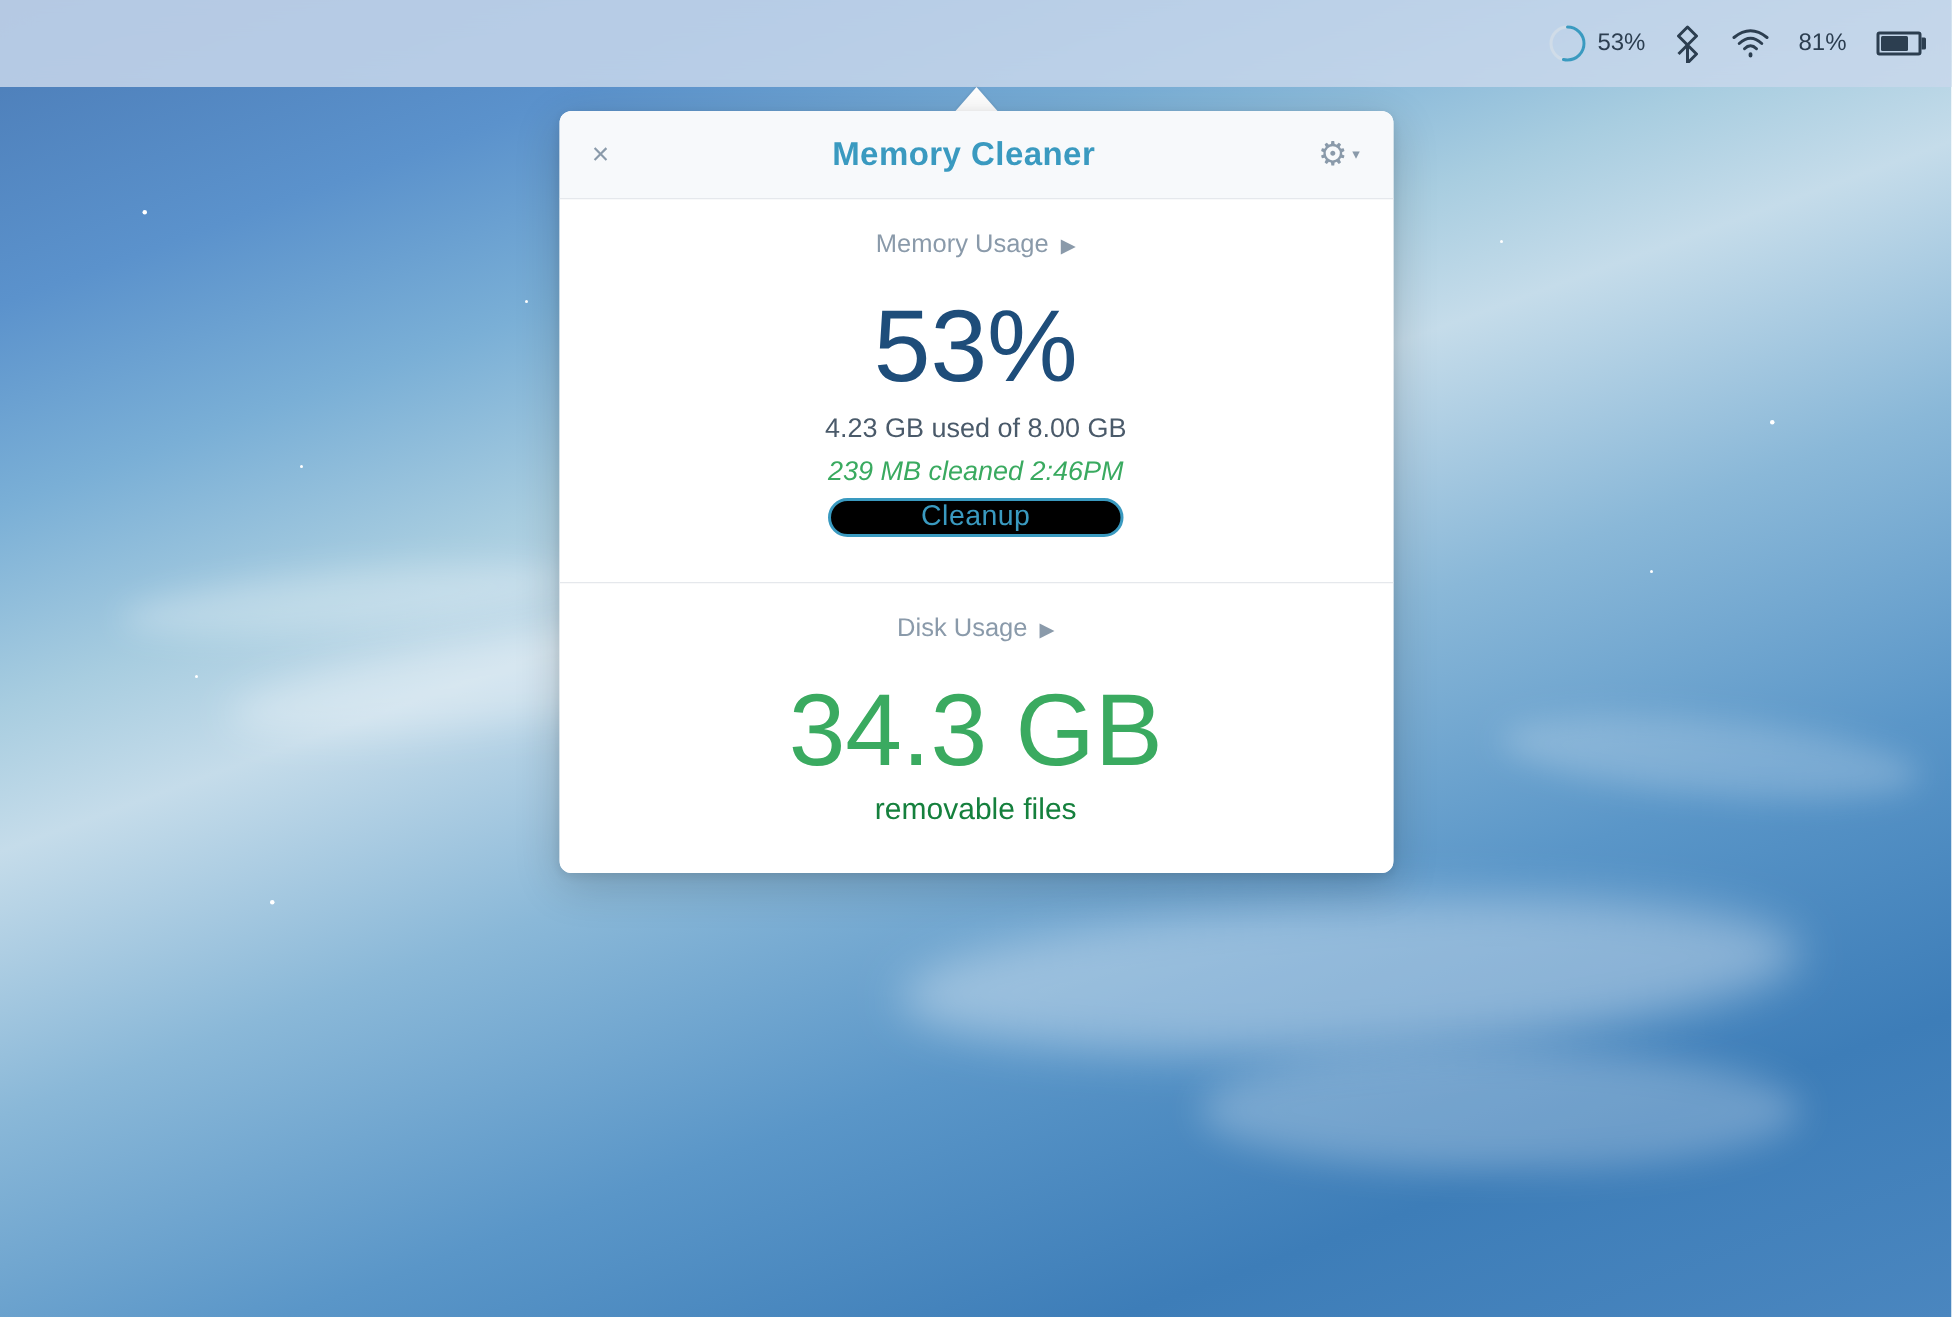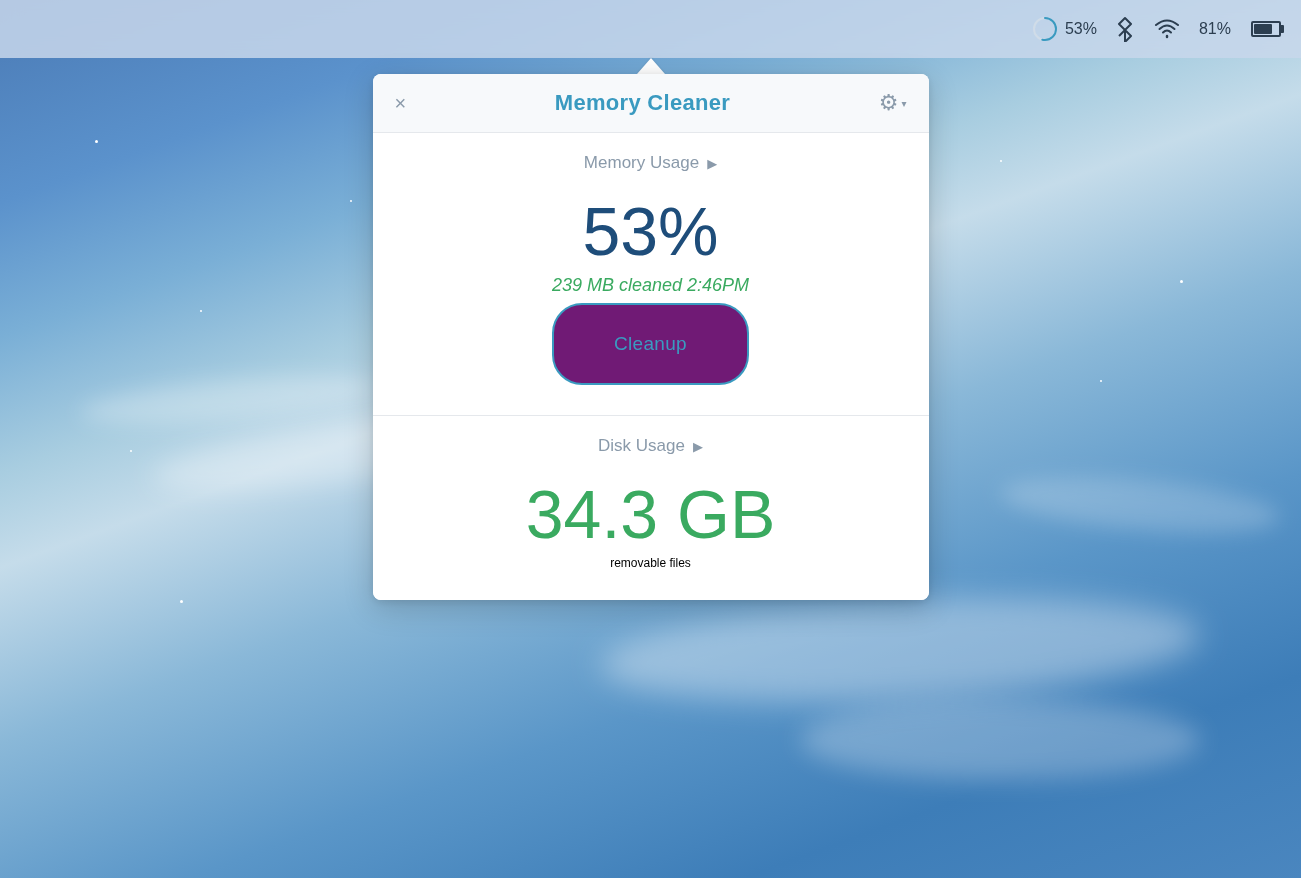--- a/index.html
+++ b/index.html
@@ -235,24 +235,24 @@
 
     .memory-cleaned-text {
       font-size: 18px;
       color: #3aaa60;
       font-style: italic;
       margin-bottom: 7px;
     }
 
     .cleanup-btn {
       display: inline-block;
-      padding: 28px 60px;
+      padding: 0 60px;
       border: 2px solid #3a9ac0;
       border-radius: 30px;
-      background: #701a75;
+      background: #000000;
       color: #3a9ac0;
       font-size: 19px;
       font-weight: 400;
       cursor: pointer;
       letter-spacing: 0.3px;
     }
 
     
     .disk-section {
       padding: 20px 22px 30px;
@@ -262,22 +262,22 @@
 
     .disk-size-text {
       font-size: 68px;
       font-weight: 300;
       color: #3aaa60;
       line-height: 1;
       margin-bottom: 8px;
     }
 
     .disk-sub-text {
-      font-size: 12px;
-      color: #000000;
+      font-size: 20px;
+      color: #15803d;
     }
   </style>
 </head>
 <body>
 
 <div class="desktop-bg">
 
   <div class="star" style="width:3px;height:3px;top:140px;left:95px;"></div>
   <div class="star" style="width:2px;height:2px;top:310px;left:200px;"></div>
   <div class="star" style="width:2px;height:2px;top:200px;left:350px;"></div>
@@ -340,20 +340,21 @@
       <span class="gear-chevron">▾</span>
     </div>
   </div>
 
   <div class="memory-section">
     <div class="section-title-row">
       <span class="section-title">Memory Usage</span>
       <span class="section-arrow">▶</span>
     </div>
     <div class="main-percent">53%</div>
+    <div class="memory-used-text">4.23 GB used of 8.00 GB</div>
     <div class="memory-cleaned-text">239 MB cleaned 2:46PM</div>
     <button class="cleanup-btn">Cleanup</button>
   </div>
 
   <div class="disk-section">
     <div class="section-title-row">
       <span class="section-title">Disk Usage</span>
       <span class="section-arrow">▶</span>
     </div>
     <div class="disk-size-text">34.3 GB</div>

